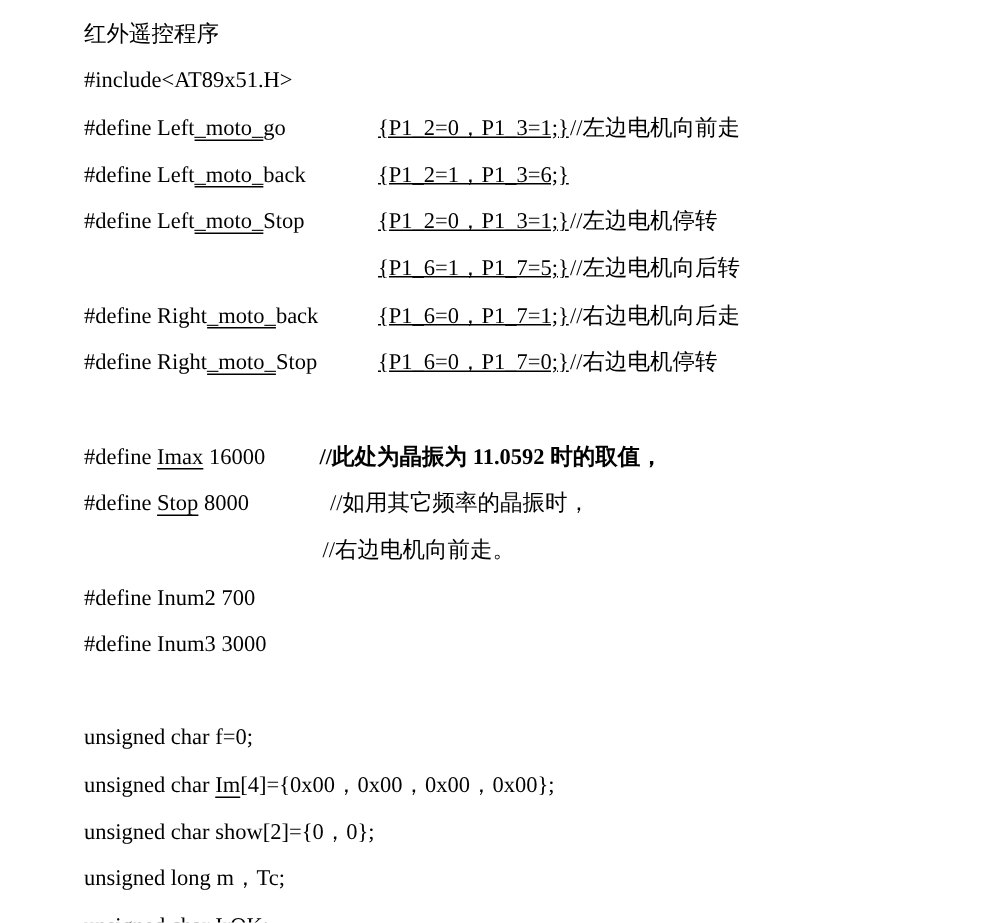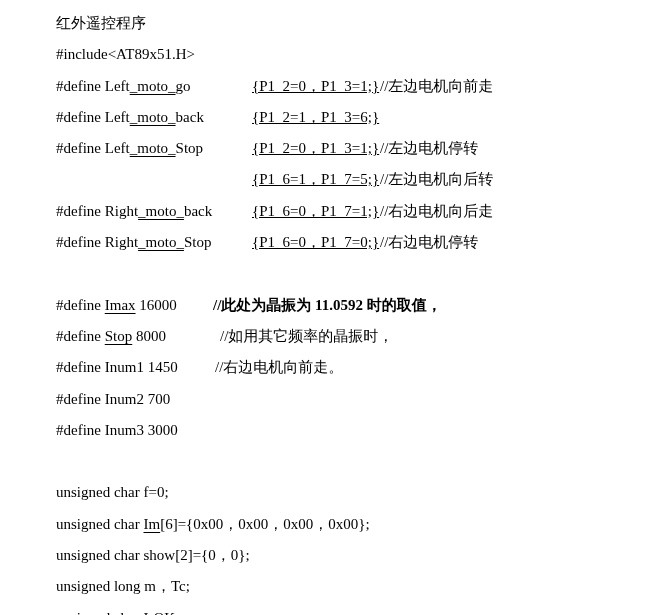--- a/index.html
+++ b/index.html
@@ -102,40 +102,39 @@
     <span class="seg x68"><span>#define </span><span class="squiggle">Imax</span><span> 16000</span></span>
     <span class="seg x213">//此处为晶振为 11.0592 时的取值，</span>
   </div>
 
   <div class="line">
     <span class="seg x68"><span>#define </span><span class="squiggle">Stop</span><span> 8000</span></span>
     <span class="seg x205">//如用其它频率的晶振时，</span>
   </div>
 
   <div class="line">
-    <span class="seg x68">#define Inum1 1450</span>
     <span class="seg x215">//右边电机向前走。</span>
   </div>
 
   <div class="line">
     <span class="seg x68">#define Inum2 700</span>
   </div>
 
   <div class="line">
     <span class="seg x68">#define Inum3 3000</span>
   </div>
 
   <div class="line"></div>
 
   <div class="line">
     <span class="seg x68">unsigned char f=0;</span>
   </div>
 
   <div class="line">
-    <span class="seg x68"><span>unsigned char </span><span class="squiggle">Im</span><span>[6]={0x00，0x00，0x00，0x00};</span></span>
+    <span class="seg x68"><span>unsigned char </span><span class="squiggle">Im</span><span>[4]={0x00，0x00，0x00，0x00};</span></span>
   </div>
 
   <div class="line">
     <span class="seg x68">unsigned char show[2]={0，0};</span>
   </div>
 
   <div class="line">
     <span class="seg x68">unsigned long m，Tc;</span>
   </div>
 

